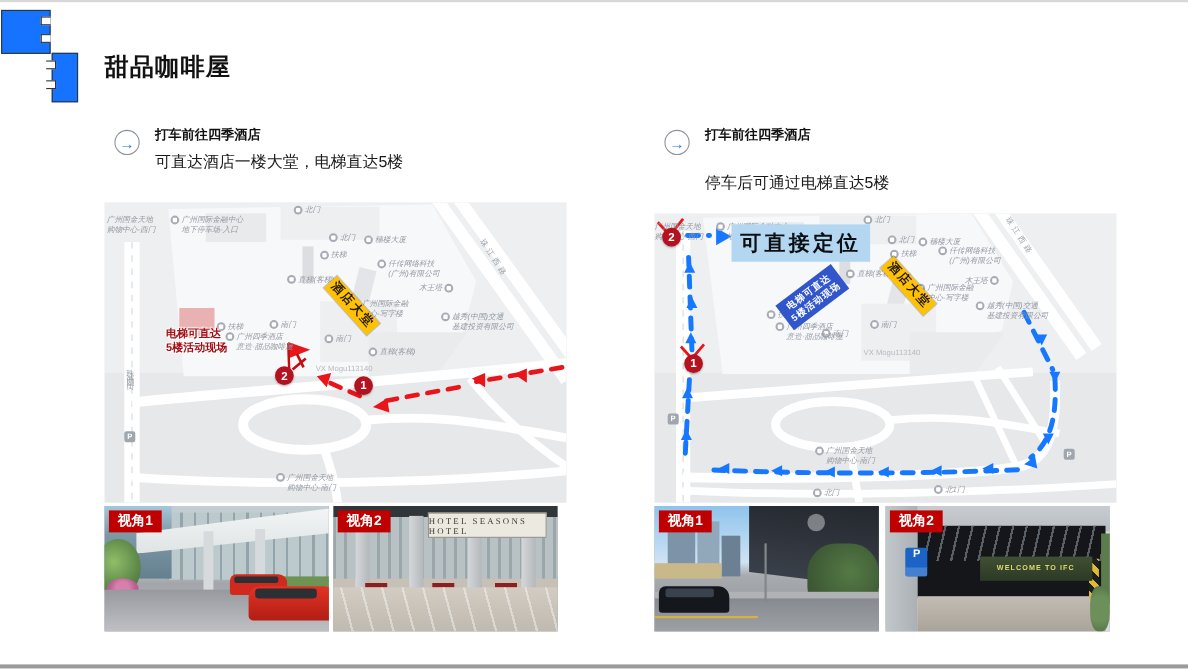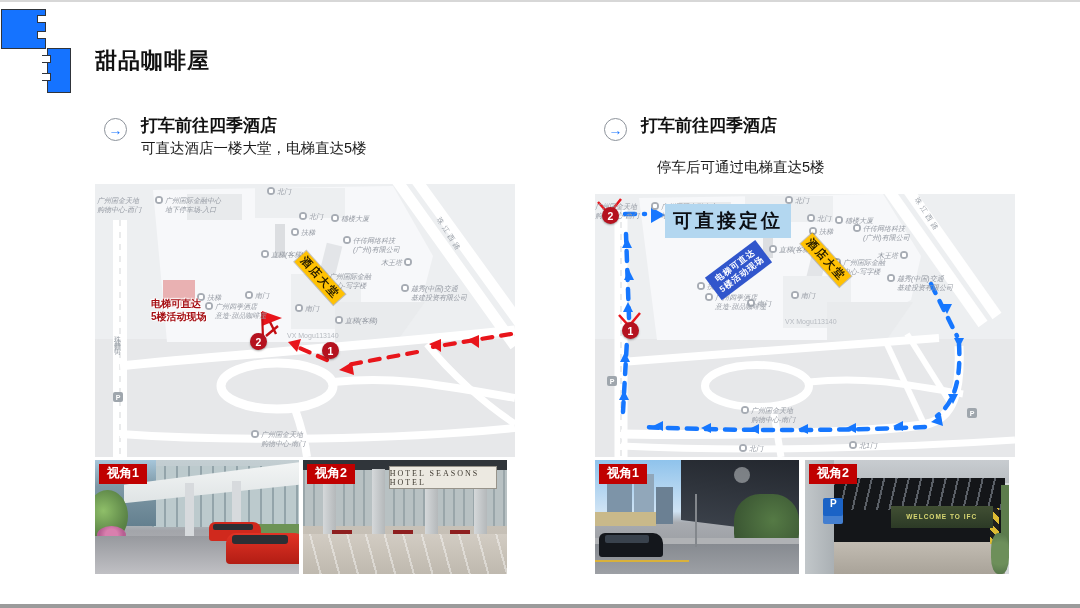--- a/index.html
+++ b/index.html
@@ -5,21 +5,21 @@
   html,body{margin:0;padding:0;background:#fff;}
   .stage{position:relative;width:1080px;height:608px;background:#fff;overflow:hidden;
          font-family:"Liberation Sans","DejaVu Sans",sans-serif;border-top:2px solid #d7d7d7;box-sizing:border-box;}
   .abs{position:absolute;}
   .s{position:absolute;}
   
   .slide-title{position:absolute;left:95px;top:44px;font-size:22px;font-weight:800;color:#111;letter-spacing:1px;}
   
   .circ{position:absolute;width:21px;height:21px;border-radius:50%;border:1.5px solid #8d939b;background:#fff;
         color:#1774ff;font-size:14px;font-weight:700;display:flex;align-items:center;justify-content:center;}
-  .sec-h{position:absolute;font-size:17px;font-weight:800;color:#111;}
+  .sec-h{position:absolute;font-size:12px;font-weight:800;color:#111;}
   .sec-sub{position:absolute;font-size:14.5px;color:#1a1a1a;line-height:1.38;}
   
   .mapbox{position:absolute;overflow:hidden;background:#edeff1;}
   .map-svg{position:absolute;left:0;top:0;}
   .mlabel{position:absolute;font-size:7px;line-height:1.3;color:#959aa3;white-space:pre-line;display:flex;gap:2px;align-items:flex-start;}
   .pin{width:8px;height:8px;border-radius:50%;background:#a7acb4;flex:0 0 auto;position:relative;}
   .pin::after{content:"";position:absolute;left:2px;top:2px;width:4px;height:4px;background:#fff;border-radius:1px;}
   .num{position:absolute;width:17px;height:17px;border-radius:50%;background:#b5121f;color:#fff;font-weight:700;
        font-size:10.5px;display:flex;align-items:center;justify-content:center;box-shadow:0 1px 2px rgba(0,0,0,.35);z-index:6;}
   .lobby{position:absolute;background:#ffc103;color:#241a00;font-weight:800;font-size:11px;line-height:1.05;
@@ -182,21 +182,21 @@
     <div class="s" style="left:0;top:65%;width:100%;height:35%;background:linear-gradient(180deg,#d2ccc3,#bfb9af);"></div>
     <div class="s" style="left:0;top:65%;width:100%;height:35%;background:repeating-linear-gradient(75deg,transparent 0 16px,rgba(255,255,255,.4) 16px 18px);"></div>
     <div class="sign-fs">HOTEL SEASONS HOTEL</div>
     <div class="badge">视角2</div>
   </div>
 
   <div class="circ" style="left:604px;top:116px;">
     <span>→</span>
   </div>
   <div class="sec-h" style="left:641px;top:112px;">打车前往四季酒店</div>
-  <div class="sec-sub" style="left:641px;top:155px;margin-left:16px;">停车后可通过电梯直达5楼</div>
+  <div class="sec-sub" style="left:641px;top:155px;">停车后可通过电梯直达5楼</div>
 
   <div class="mapbox" style="left:595px;top:192px;width:420px;height:263px;">
     <svg class="map-svg" width="420" height="263" viewBox="0 0 420 263">
       <rect width="420" height="263" fill="#edeff1"></rect>
       <rect y="145" width="420" height="118" fill="#e7e8ea"></rect>
       <path d="M44 4 L288 0 L326 62 L316 106 L238 146 L62 146 Z" fill="#f7f8fa"></path>
       <rect x="84" y="8" width="52" height="24" fill="#e8eaec"></rect>
       <rect x="150" y="2" width="88" height="26" fill="#edeff1"></rect>
       <rect x="168" y="34" width="10" height="30" fill="#dcdee1"></rect>
       <rect x="214" y="52" width="15" height="42" fill="#e3e5e8" transform="rotate(14 221 73)"></rect>

